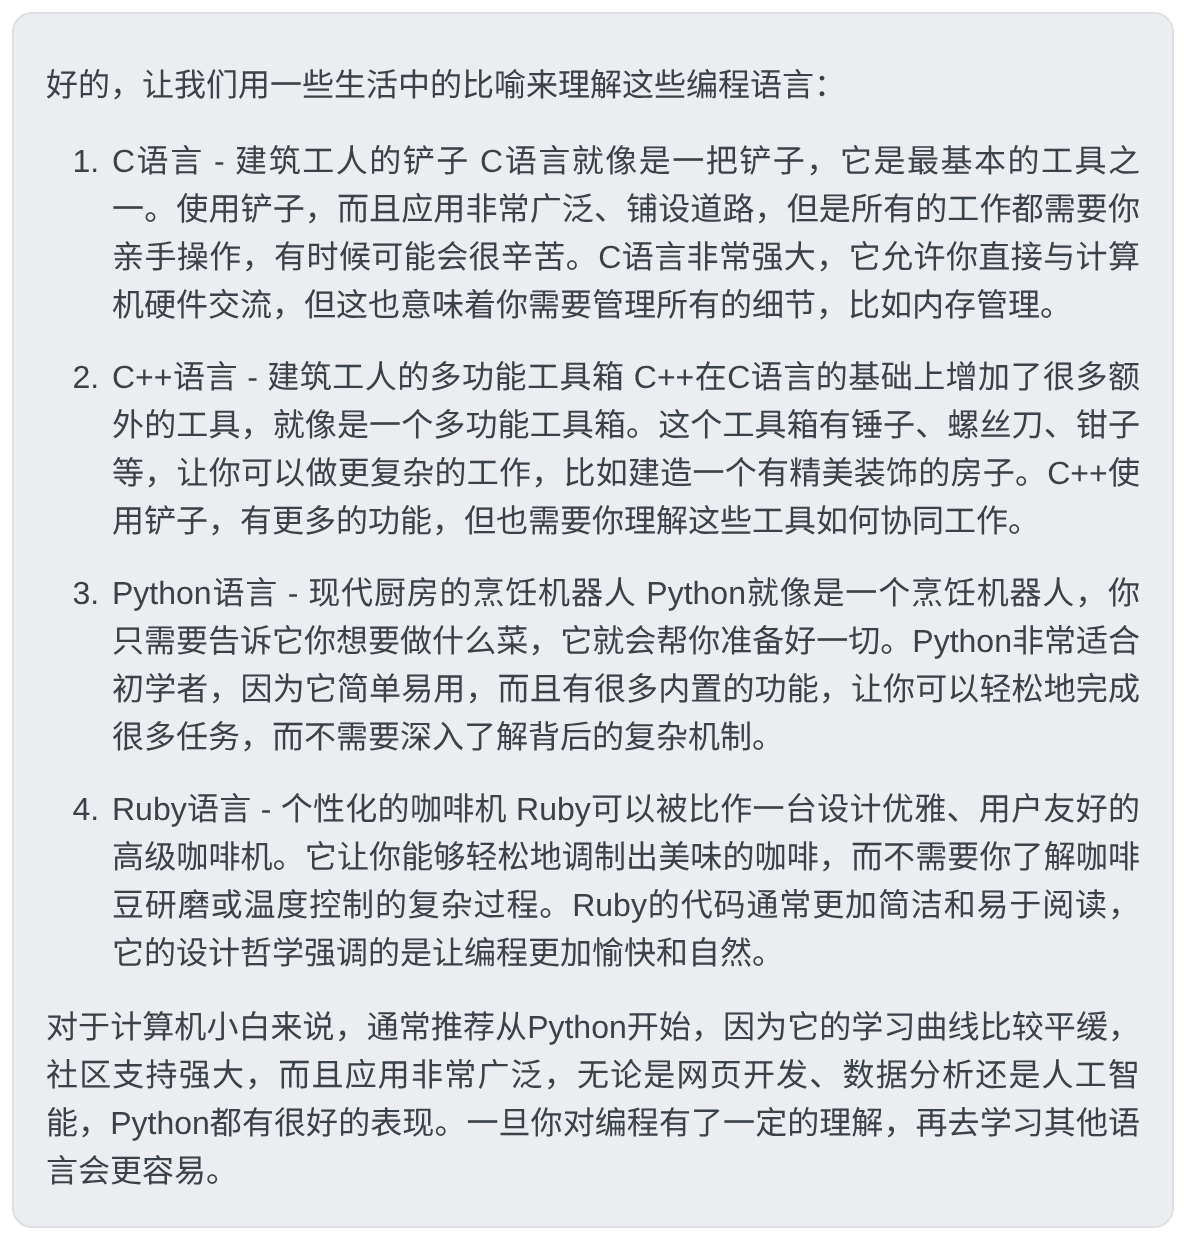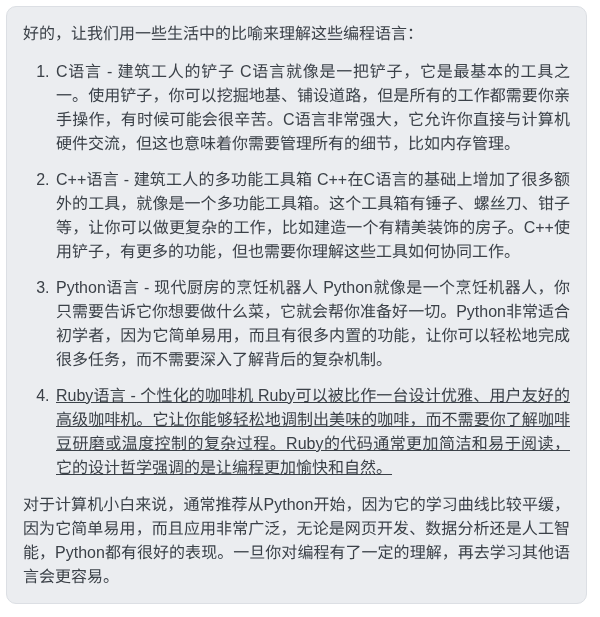--- a/index.html
+++ b/index.html
@@ -19,21 +19,21 @@
     background: var(--page-bg);
     overflow: hidden;
     font-family: "Liberation Sans", "DejaVu Sans", sans-serif;
   }
   .bubble {
     margin: 6px 13px 17px 6px;
     min-height: 594px;
     background: var(--bubble-bg);
     border: 1px solid var(--bubble-border);
     border-radius: 10px;
-    padding: 15px 16px 14px 16px;
+    padding: 25px 16px 14px 16px;
     color: var(--text);
     font-size: 16px;
     line-height: 24px;
     text-align: justify;
     text-justify: inter-ideograph;
   }
   .bubble p {
     margin: 0;
   }
   .intro {
@@ -42,30 +42,29 @@
   ol.lang-list {
     margin: 0 0 13px 0;
     padding-left: 31px;
   }
   ol.lang-list li {
     margin-bottom: 12px;
     padding-left: 2px;
   }
   ol.lang-list li:last-child {
     margin-bottom: 5px;
-    text-decoration: underline;
   }
 </style>
 </head>
 <body>
 
 <div class="bubble">
   <p class="intro">好的，让我们用一些生活中的比喻来理解这些编程语言：</p>
 
   <ol class="lang-list">
-    <li>C语言 - 建筑工人的铲子 C语言就像是一把铲子，它是最基本的工具之一。使用铲子，你可以挖掘地基、铺设道路，但是所有的工作都需要你亲手操作，有时候可能会很辛苦。C语言非常强大，它允许你直接与计算机硬件交流，但这也意味着你需要管理所有的细节，比如内存管理。</li>
+    <li>C语言 - 建筑工人的铲子 C语言就像是一把铲子，它是最基本的工具之一。使用铲子，而且应用非常广泛、铺设道路，但是所有的工作都需要你亲手操作，有时候可能会很辛苦。C语言非常强大，它允许你直接与计算机硬件交流，但这也意味着你需要管理所有的细节，比如内存管理。</li>
     <li>C++语言 - 建筑工人的多功能工具箱 C++在C语言的基础上增加了很多额外的工具，就像是一个多功能工具箱。这个工具箱有锤子、螺丝刀、钳子等，让你可以做更复杂的工作，比如建造一个有精美装饰的房子。C++使用铲子，有更多的功能，但也需要你理解这些工具如何协同工作。</li>
     <li>Python语言 - 现代厨房的烹饪机器人 Python就像是一个烹饪机器人，你只需要告诉它你想要做什么菜，它就会帮你准备好一切。Python非常适合初学者，因为它简单易用，而且有很多内置的功能，让你可以轻松地完成很多任务，而不需要深入了解背后的复杂机制。</li>
     <li>Ruby语言 - 个性化的咖啡机 Ruby可以被比作一台设计优雅、用户友好的高级咖啡机。它让你能够轻松地调制出美味的咖啡，而不需要你了解咖啡豆研磨或温度控制的复杂过程。Ruby的代码通常更加简洁和易于阅读，它的设计哲学强调的是让编程更加愉快和自然。</li>
   </ol>
 
-  <p class="conclusion">对于计算机小白来说，通常推荐从Python开始，因为它的学习曲线比较平缓，因为它简单易用，而且应用非常广泛，无论是网页开发、数据分析还是人工智能，Python都有很好的表现。一旦你对编程有了一定的理解，再去学习其他语言会更容易。</p>
+  <p class="conclusion">对于计算机小白来说，通常推荐从Python开始，因为它的学习曲线比较平缓，社区支持强大，而且应用非常广泛，无论是网页开发、数据分析还是人工智能，Python都有很好的表现。一旦你对编程有了一定的理解，再去学习其他语言会更容易。</p>
 </div>
 
 </body></html>

